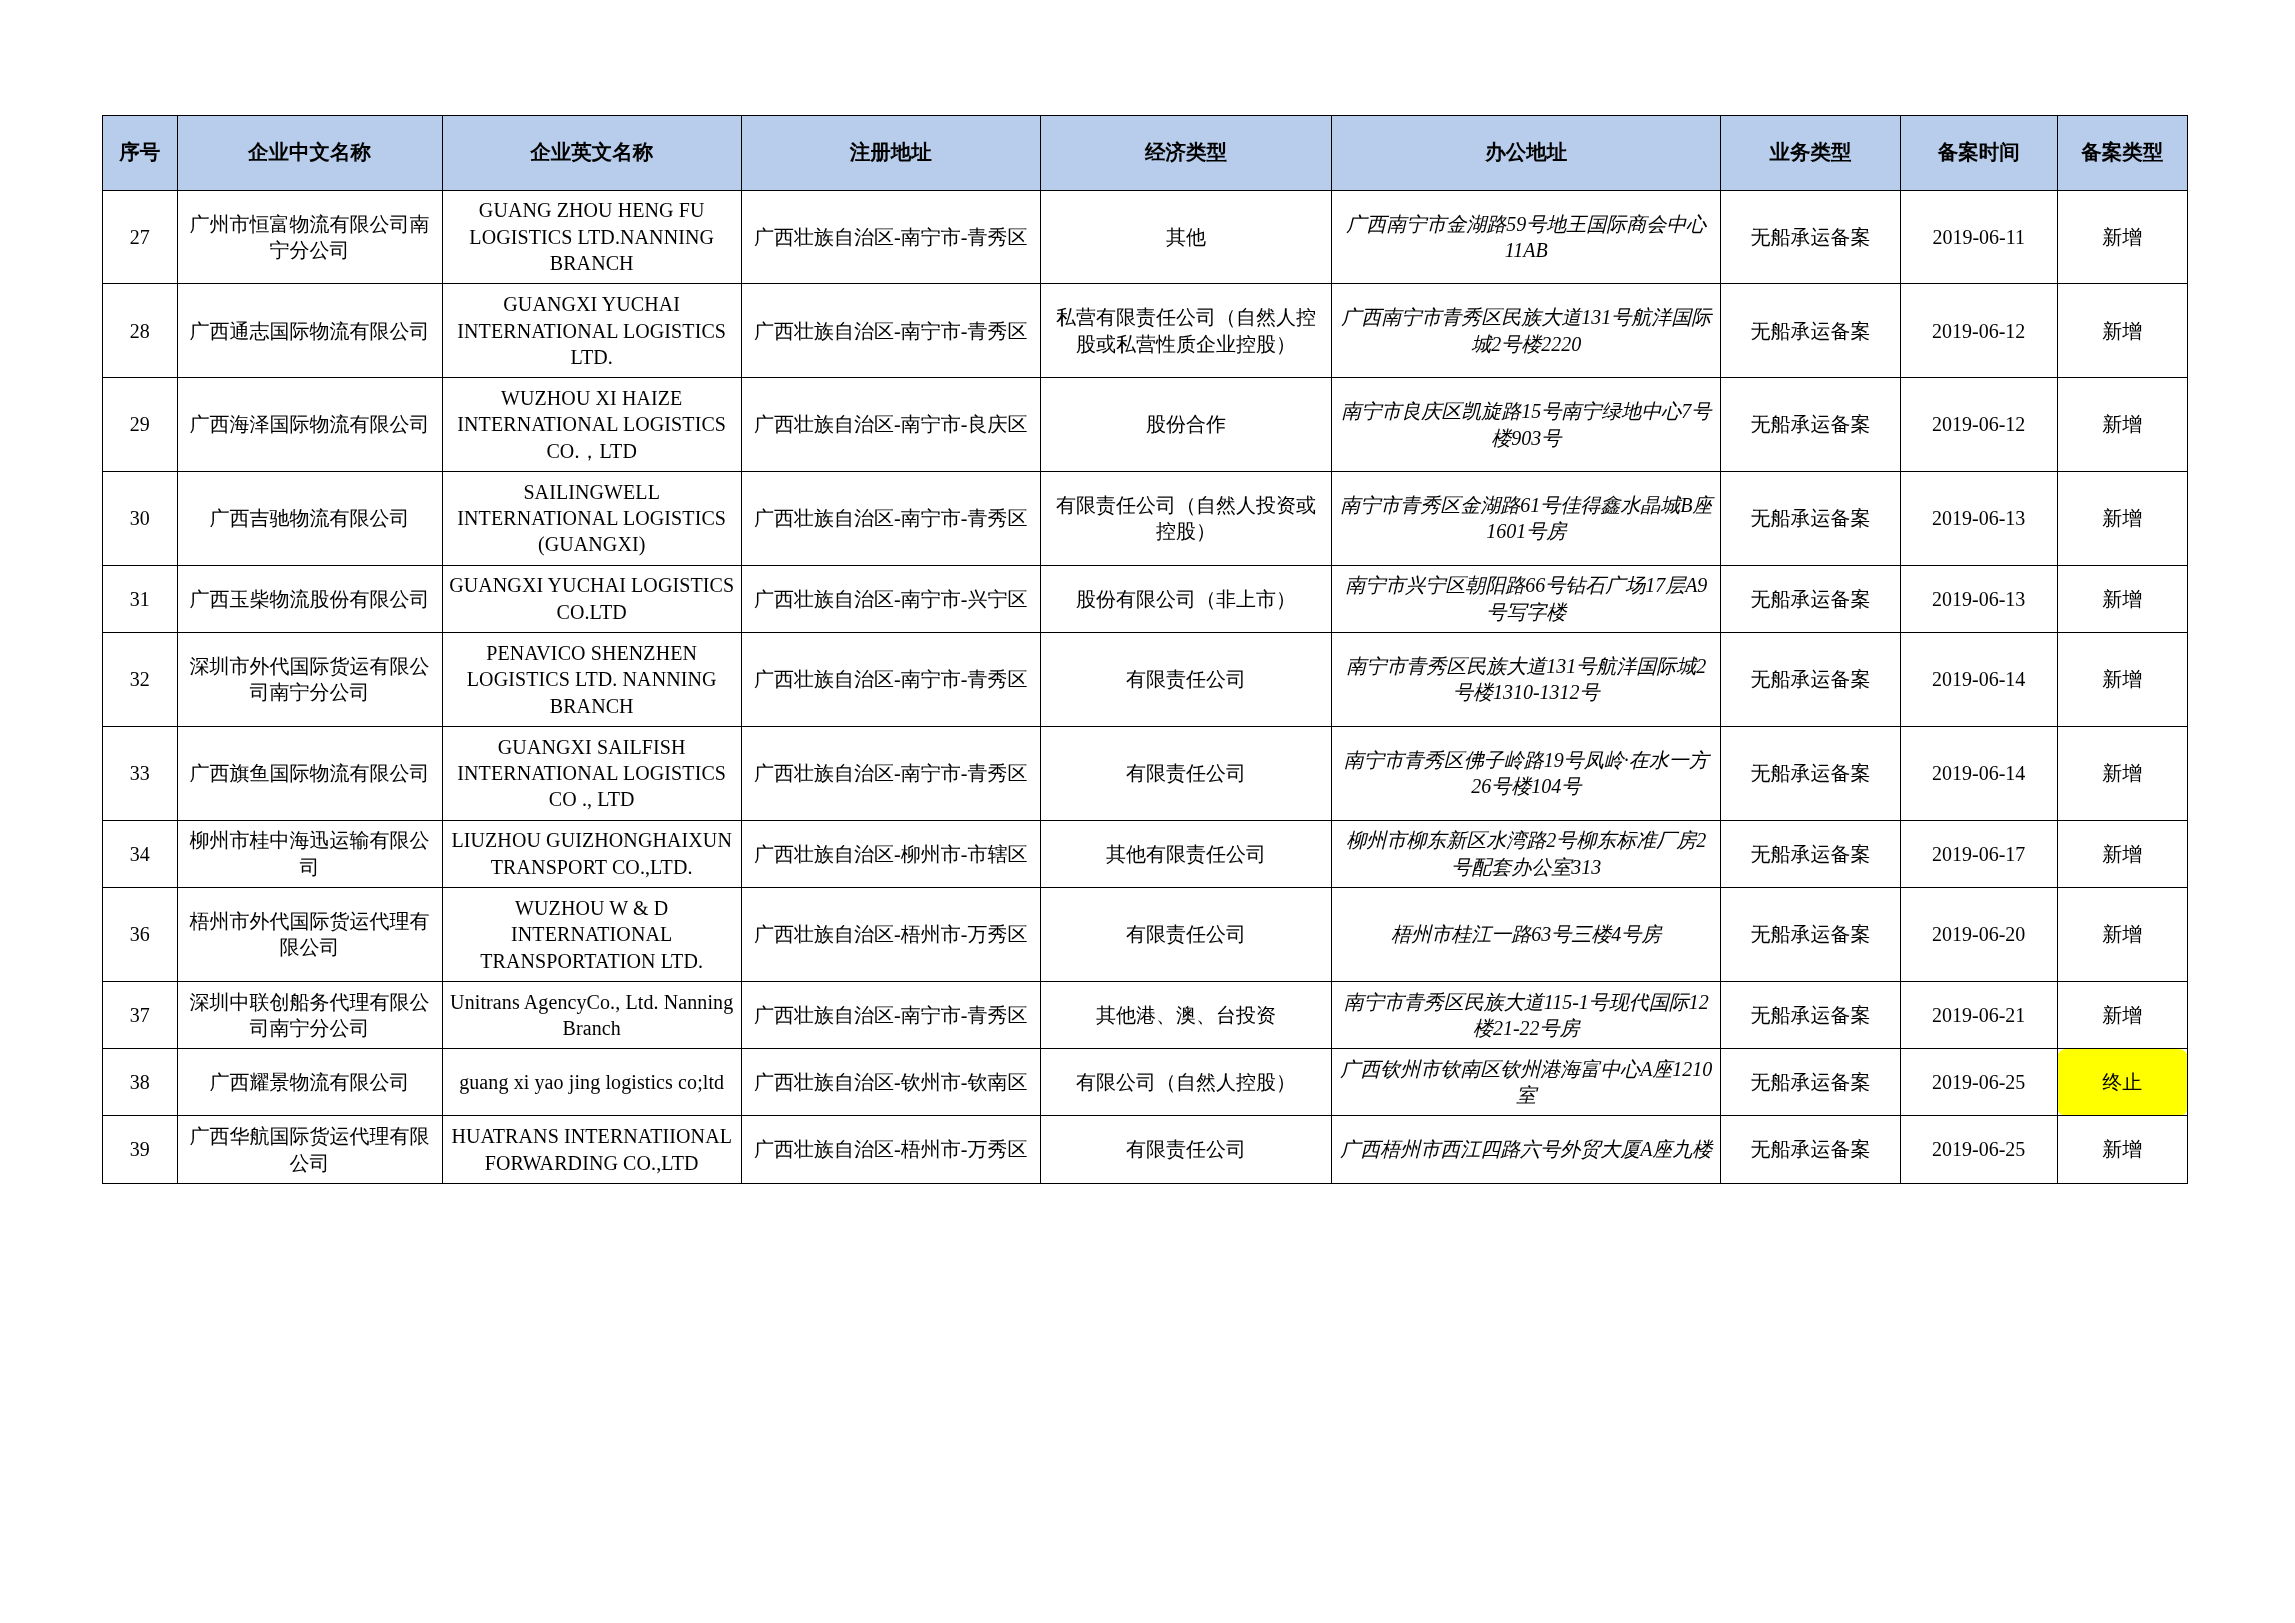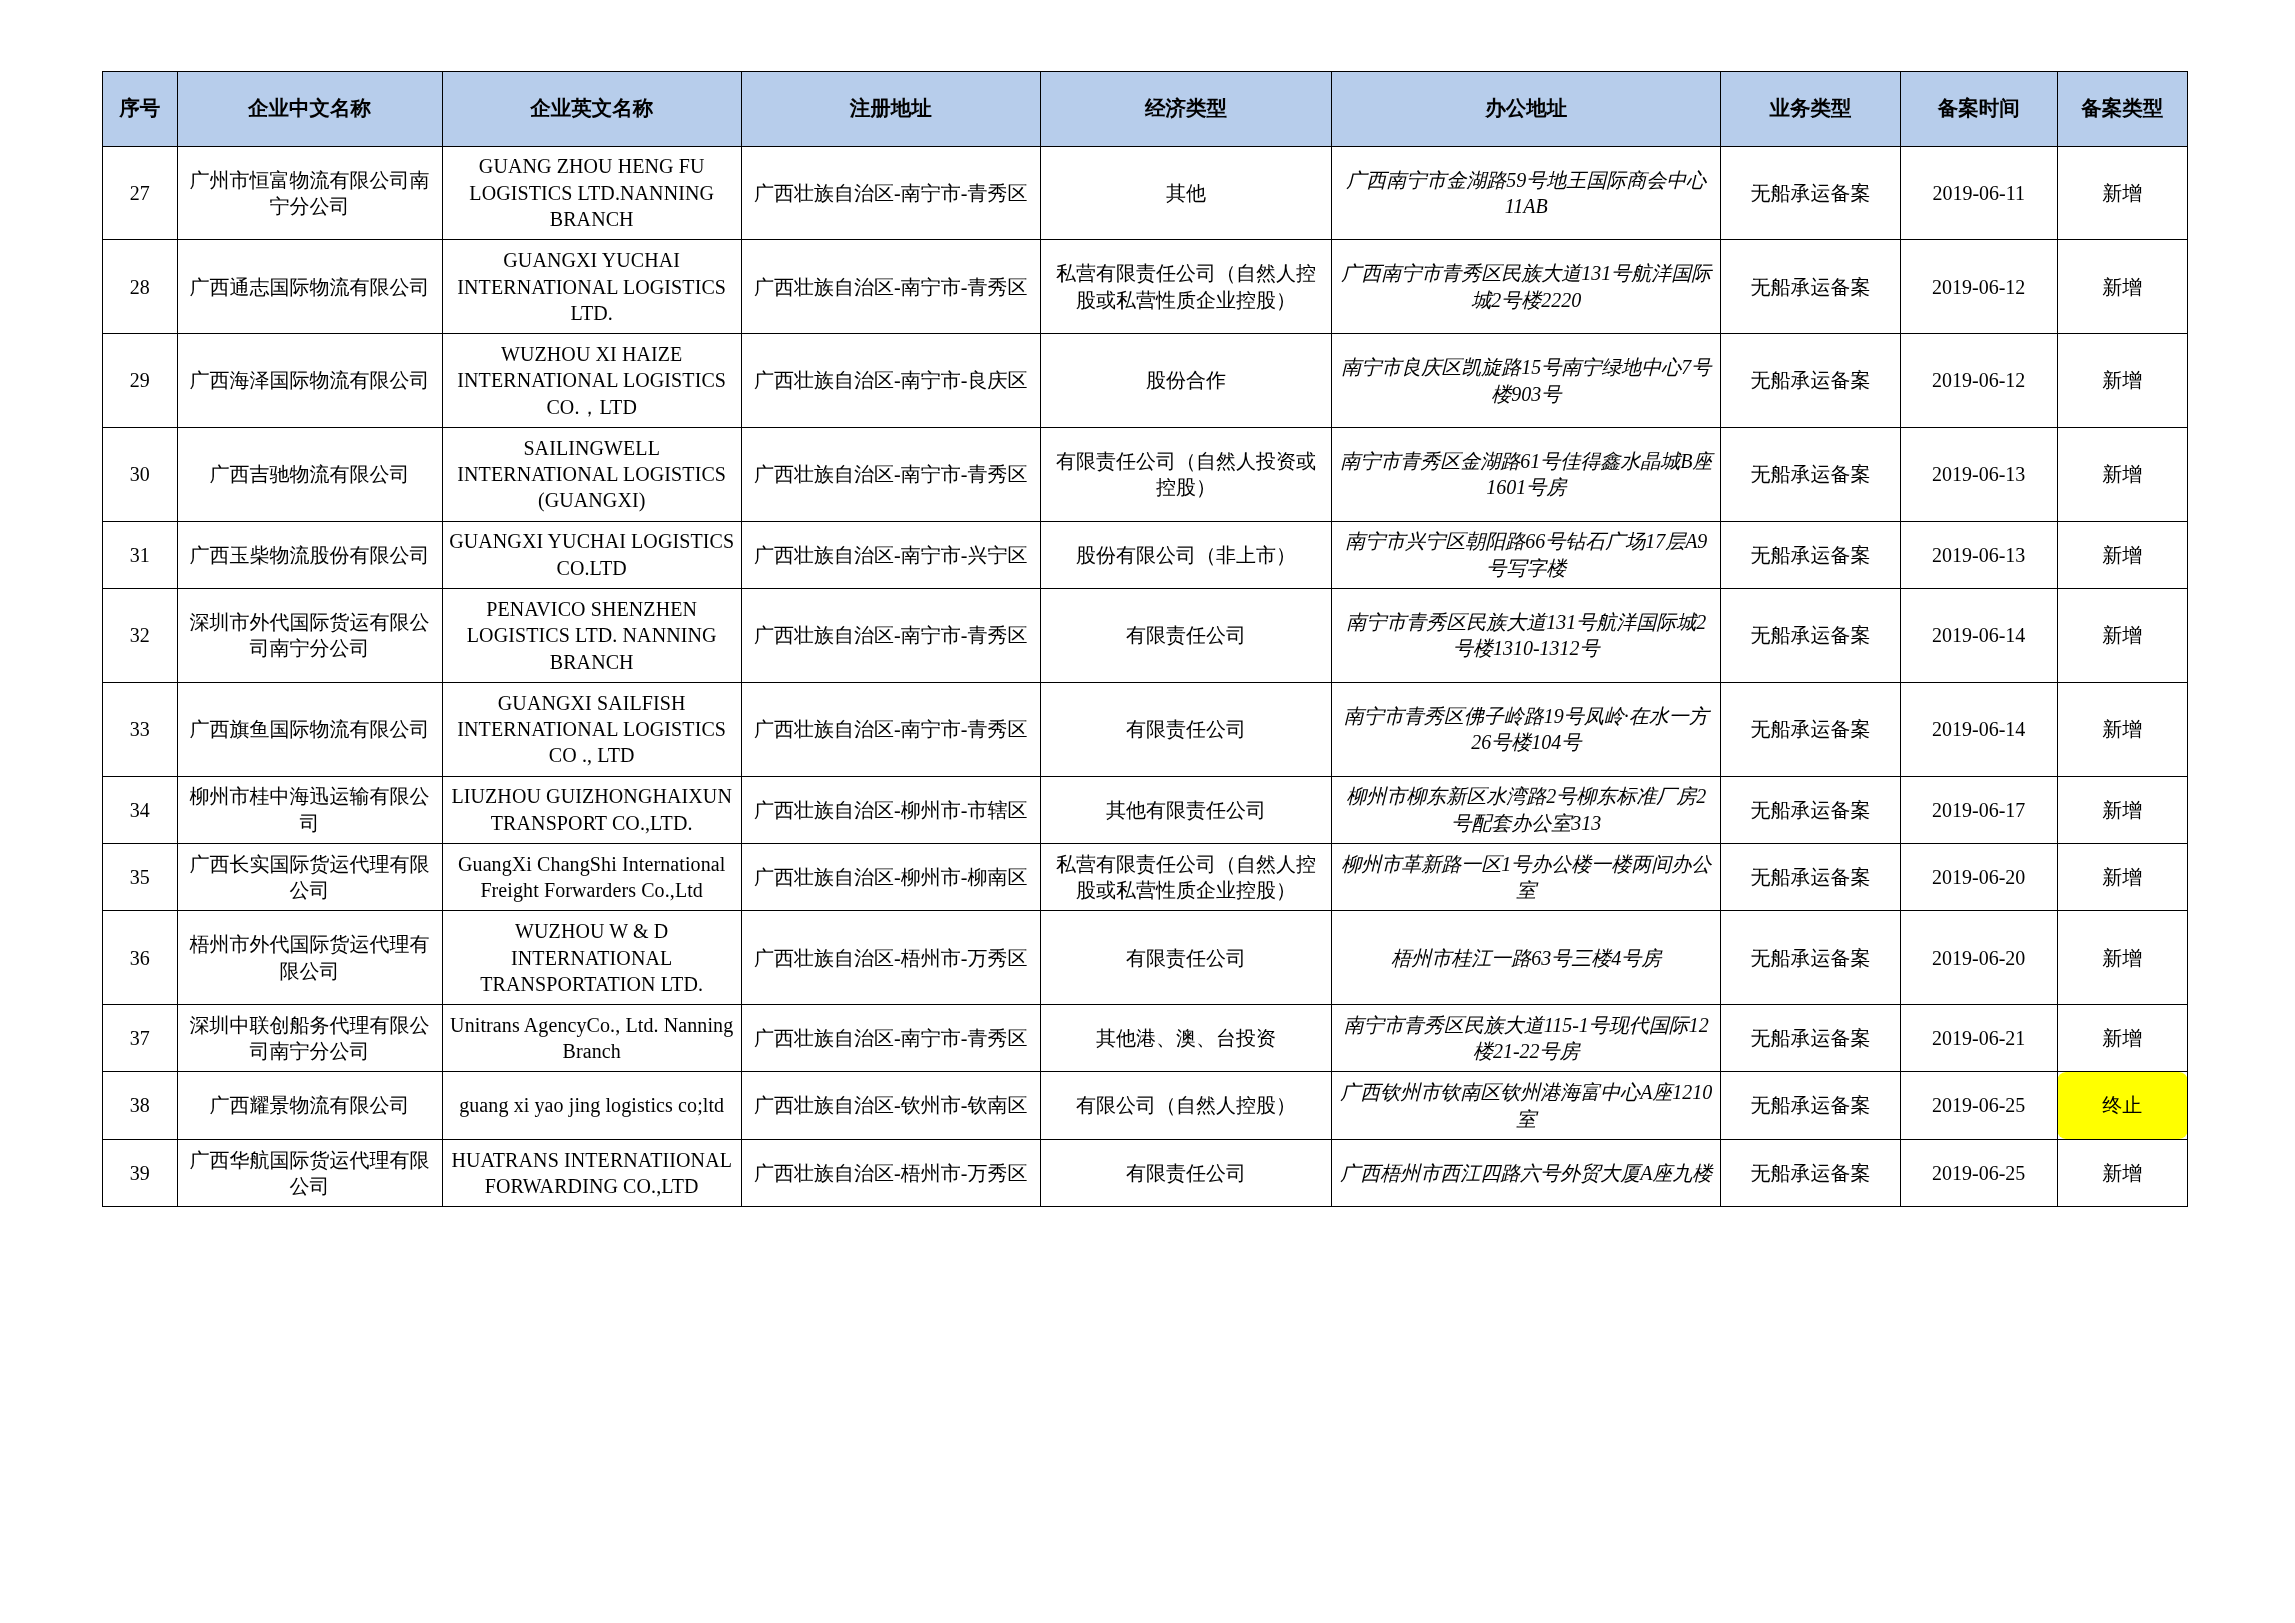--- a/index.html
+++ b/index.html
@@ -11,21 +11,21 @@
     width: 2295px;
     height: 1623px;
     font-family: "Liberation Serif", serif;
     color: #000000;
   }
   .page {
     position: relative;
     width: 2295px;
     height: 1623px;
     box-sizing: border-box;
-    padding: 71px 102px 0 102px;
+    padding: 115px 102px 0 102px;
   }
   table.reg-table {
     border-collapse: collapse;
     table-layout: fixed;
     width: 2086px;
     border: 1.4px solid #000;
   }
   table.reg-table th,
   table.reg-table td {
     border: 1px solid #000000;
@@ -181,31 +181,20 @@
           <td class="cn">柳州市桂中海迅运输有限公司</td>
           <td class="en">LIUZHOU GUIZHONGHAIXUN TRANSPORT CO.,LTD.</td>
           <td class="reg">广西壮族自治区-柳州市-市辖区</td>
           <td class="econ">其他有限责任公司</td>
           <td class="office">柳州市柳东新区水湾路2号柳东标准厂房2号配套办公室313</td>
           <td class="biz">无船承运备案</td>
           <td class="date">2019-06-17</td>
           <td class="type">新增</td>
         </tr>
         <tr>
-          <td class="idx">35</td>
-          <td class="cn">广西长实国际货运代理有限公司</td>
-          <td class="en">GuangXi ChangShi International Freight Forwarders Co.,Ltd</td>
-          <td class="reg">广西壮族自治区-柳州市-柳南区</td>
-          <td class="econ">私营有限责任公司（自然人控股或私营性质企业控股）</td>
-          <td class="office">柳州市革新路一区1号办公楼一楼两间办公室</td>
-          <td class="biz">无船承运备案</td>
-          <td class="date">2019-06-20</td>
-          <td class="type">新增</td>
-        </tr>
-        <tr>
           <td class="idx">36</td>
           <td class="cn">梧州市外代国际货运代理有限公司</td>
           <td class="en">WUZHOU W &amp; D INTERNATIONAL TRANSPORTATION LTD.</td>
           <td class="reg">广西壮族自治区-梧州市-万秀区</td>
           <td class="econ">有限责任公司</td>
           <td class="office">梧州市桂江一路63号三楼4号房</td>
           <td class="biz">无船承运备案</td>
           <td class="date">2019-06-20</td>
           <td class="type">新增</td>
         </tr>

